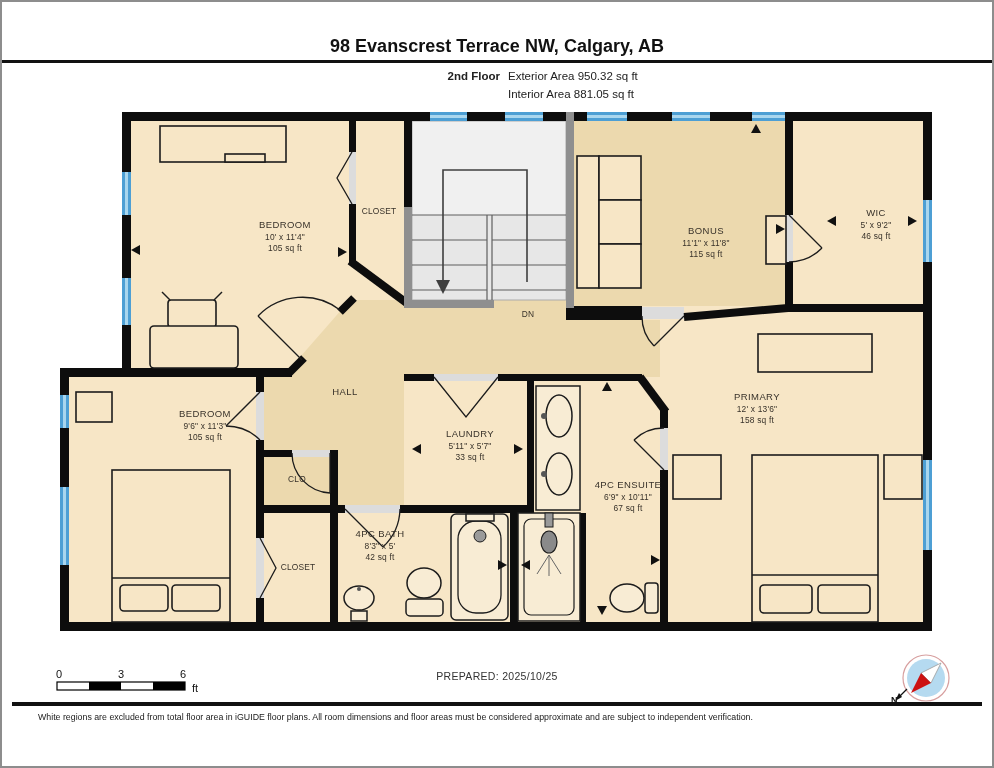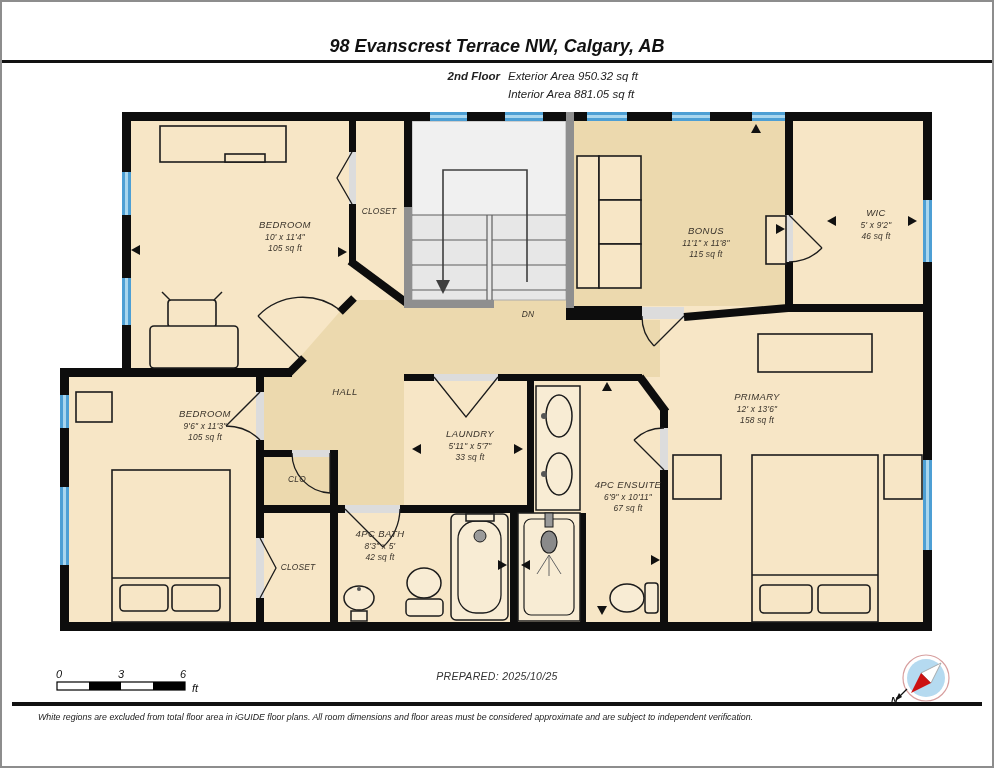--- a/index.html
+++ b/index.html
@@ -1,17 +1,17 @@
 <!DOCTYPE html>
 <html><head>
 <meta charset="utf-8">
 <style>
   html,body{margin:0;padding:0;background:#e8e8e8;}
   .page{position:relative;width:994px;height:768px;background:#ffffff;margin:0 auto;
-        font-family:"Liberation Sans",sans-serif;overflow:hidden;font-style:italic;}
+        font-family:"Liberation Sans",sans-serif;overflow:hidden;}
   .frame{position:absolute;inset:0;border:2px solid #8d8d8d;pointer-events:none;}
   svg text{font-family:"Liberation Sans",sans-serif;}
   .title-t{font-size:18px;font-weight:bold;fill:#111;}
   .sub-b{font-size:11.5px;font-weight:bold;fill:#222;}
   .sub-r{font-size:11.5px;fill:#222;}
   .wall{fill:#0d0d0d;}
   .gwall{fill:#8f8f8f;}
   .thr{fill:#dcdcdc;}
   .win{fill:#4d9fd4;}
   .winstripe{fill:#a9d6ee;}

